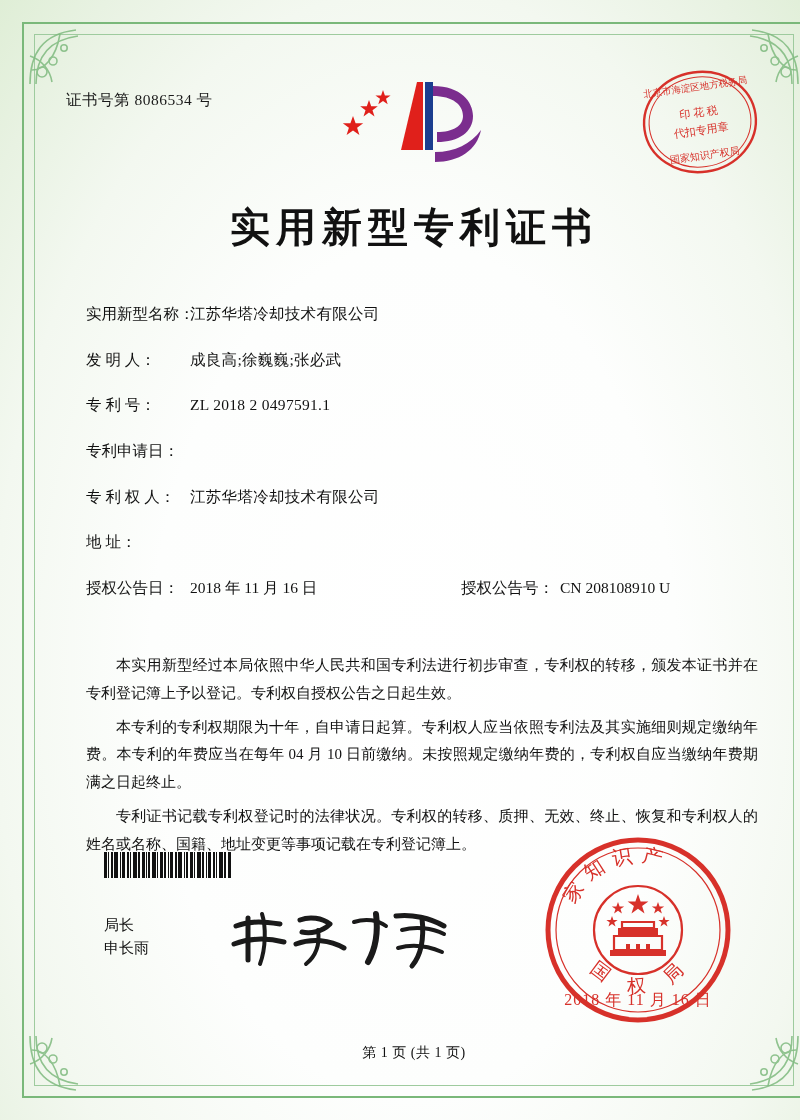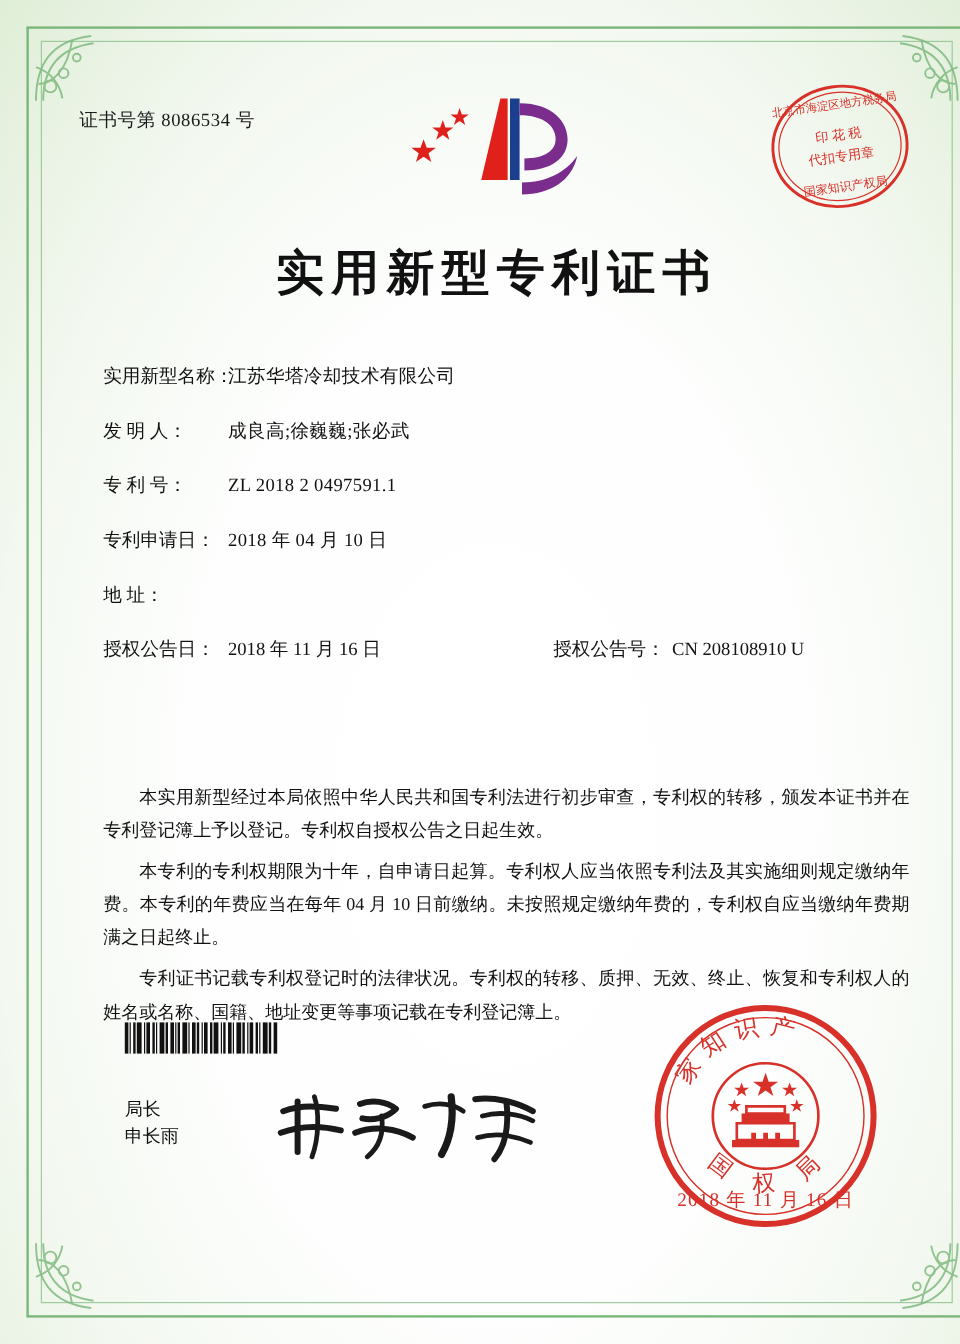--- a/index.html
+++ b/index.html
@@ -304,21 +304,24 @@
       <div class="field-row">
         <span class="field-label">发 明 人：</span>
         <span class="field-value">成良高;徐巍巍;张必武</span>
       </div>
       <div class="field-row">
         <span class="field-label">专 利 号：</span>
         <span class="field-value">ZL 2018 2 0497591.1</span>
       </div>
       <div class="field-row">
         <span class="field-label">专利申请日：</span>
-        <span class="field-value">2018 年 04 月 10 日</span>
+      </div>
+      <div class="field-row">
+        <span class="field-label">专 利 权 人：</span>
+        <span class="field-value">江苏华塔冷却技术有限公司</span>
       </div>
       <div class="field-row">
         <span class="field-label">地 址：</span>
       </div>
       <div class="field-row dual">
         <span class="left-part">
           <span class="field-label">授权公告日：</span>
           <span>2018 年 11 月 16 日</span>
         </span>
         <span class="right-part">
@@ -460,15 +463,16 @@
           <textPath href="#sealArcTop" startOffset="12%">家知识产</textPath>
         </text>
         <text fill="#d7312a" font-size="19" font-family="'Liberation Serif',serif" letter-spacing="10">
           <textPath href="#sealArcBottom" startOffset="22%">国 权 局</textPath>
         </text>
       </svg>
     </div>
 
     <div class="seal-date">2018 年 11 月 16 日</div>
 
+    <div class="footer">第 1 页 (共 1 页)</div>
 
   </div>
 </div>
 
 </body></html>

